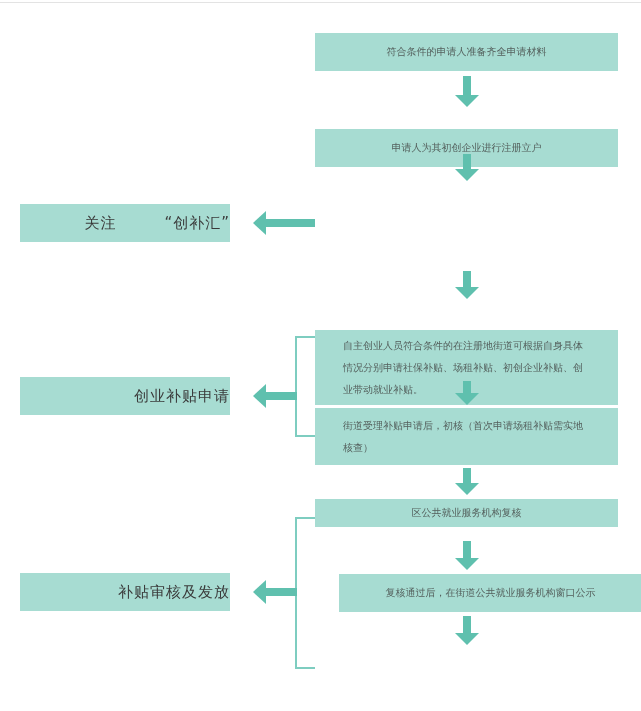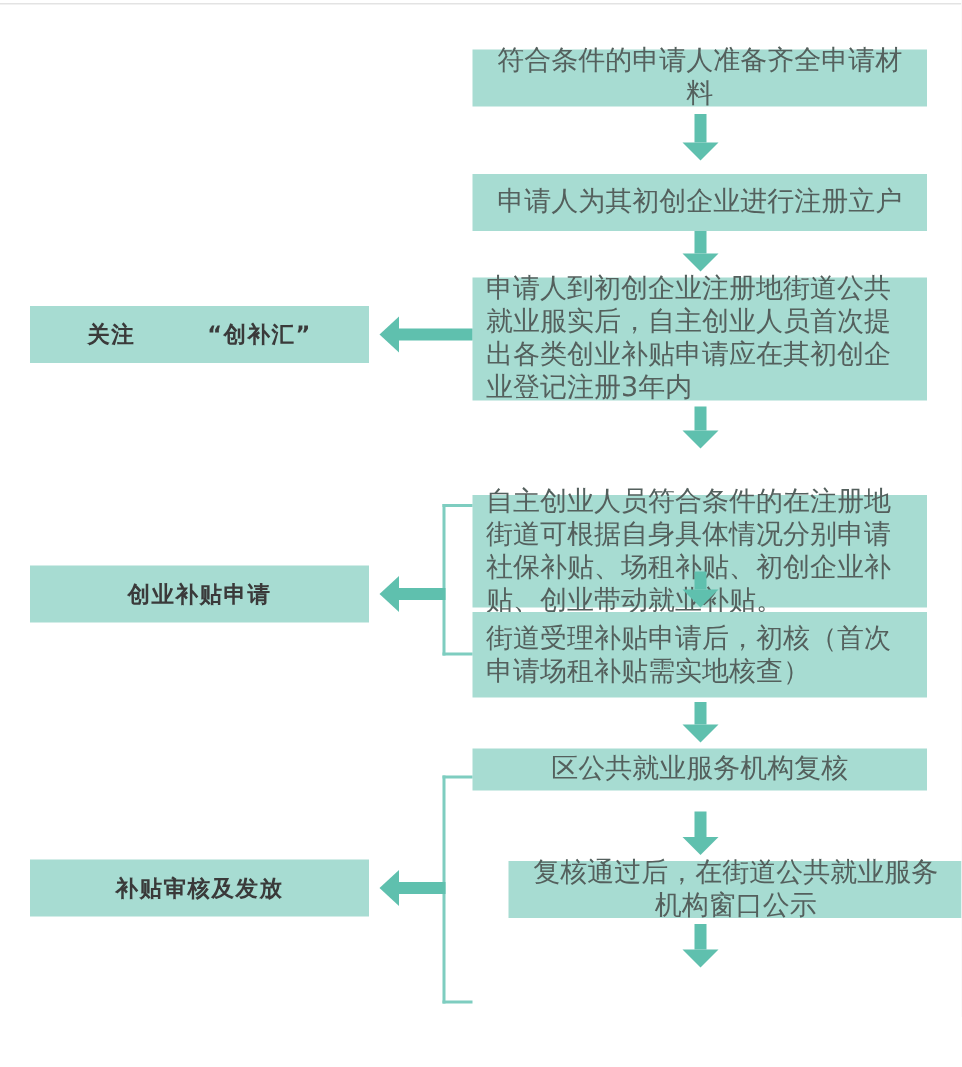--- a/index.html
+++ b/index.html
@@ -19,38 +19,38 @@
     background:var(--background);
     margin:0 auto;
     overflow:hidden;
   }
   .top-line{position:absolute;top:2px;left:0;width:100%;height:1px;background:#e3e3e3;}
   .step{
     position:absolute;
     left:315px;width:303px;
     background:var(--box-fill);
     color:var(--text);
-    font-size:18px;
+    font-size:10px;
     display:flex;align-items:center;justify-content:center;
     text-align:center;
     line-height:22px;
-    padding:0 9px;
+    padding:0 28px;
   }
   .step.multi{
     justify-content:flex-start;
     text-align:left;
   }
   .side-label{
     position:absolute;
-    left:20px;width:226px;height:38px;
+    left:20px;width:210px;height:38px;
     background:var(--box-fill);
     color:var(--label-text);
-    font-size:15px;font-weight:bold;
+    font-size:15px;font-weight:normal;
     letter-spacing:1px;
-    display:flex;align-items:center;justify-content:center;
+    display:flex;align-items:center;justify-content:flex-end;
     text-align:center;
   }
   .down-arrow{
     position:absolute;
     left:454px;width:25px;
     display:flex;flex-direction:column;align-items:center;
   }
   .down-arrow .stem{width:8px;flex:1;background:var(--arrow);}
   .down-arrow .head{
     width:0;height:0;
@@ -73,25 +73,22 @@
 </style>
 </head>
 <body>
 
 <div class="canvas">
   <div class="top-line"></div>
 
   <div class="step" style="top:33px;height:38px;">
     <span>符合条件的申请人准备齐全申请材料</span>
   </div>
-  <div class="step" style="top:116px;height:38px;">
+  <div class="step" style="top:129px;height:38px;">
     <span>申请人为其初创企业进行注册立户</span>
-  </div>
-  <div class="step multi" style="top:185px;height:82px;">
-    <span>申请人到初创企业注册地街道公共就业服实后，自主创业人员首次提出各类创业补贴申请应在其初创企业登记注册3年内</span>
   </div>
   <div class="step multi" style="top:303px;height:75px;margin-top:27px;">
     <span>自主创业人员符合条件的在注册地街道可根据自身具体情况分别申请社保补贴、场租补贴、初创企业补贴、创业带动就业补贴。</span>
   </div>
   <div class="step multi" style="top:408px;height:57px;">
     <span>街道受理补贴申请后，初核（首次申请场租补贴需实地核查）</span>
   </div>
   <div class="step" style="top:499px;height:28px;">
     <span>区公共就业服务机构复核</span>
   </div>

